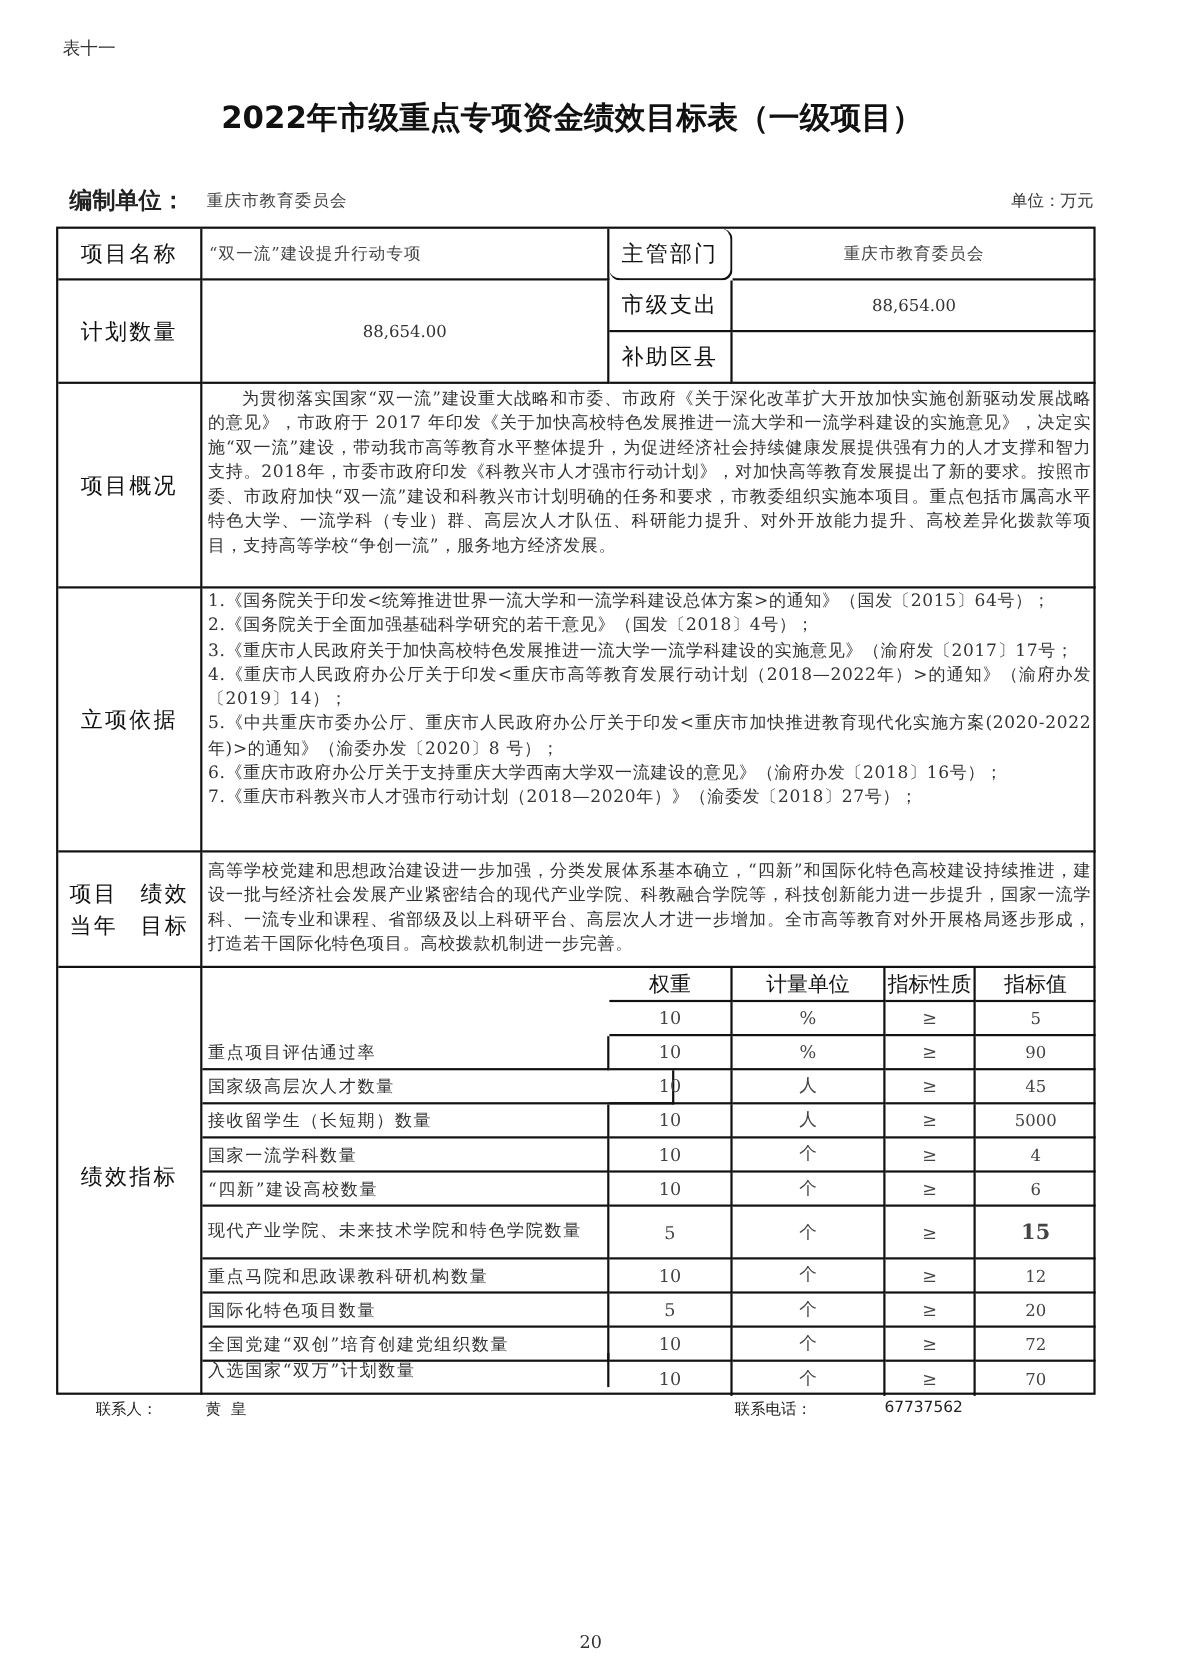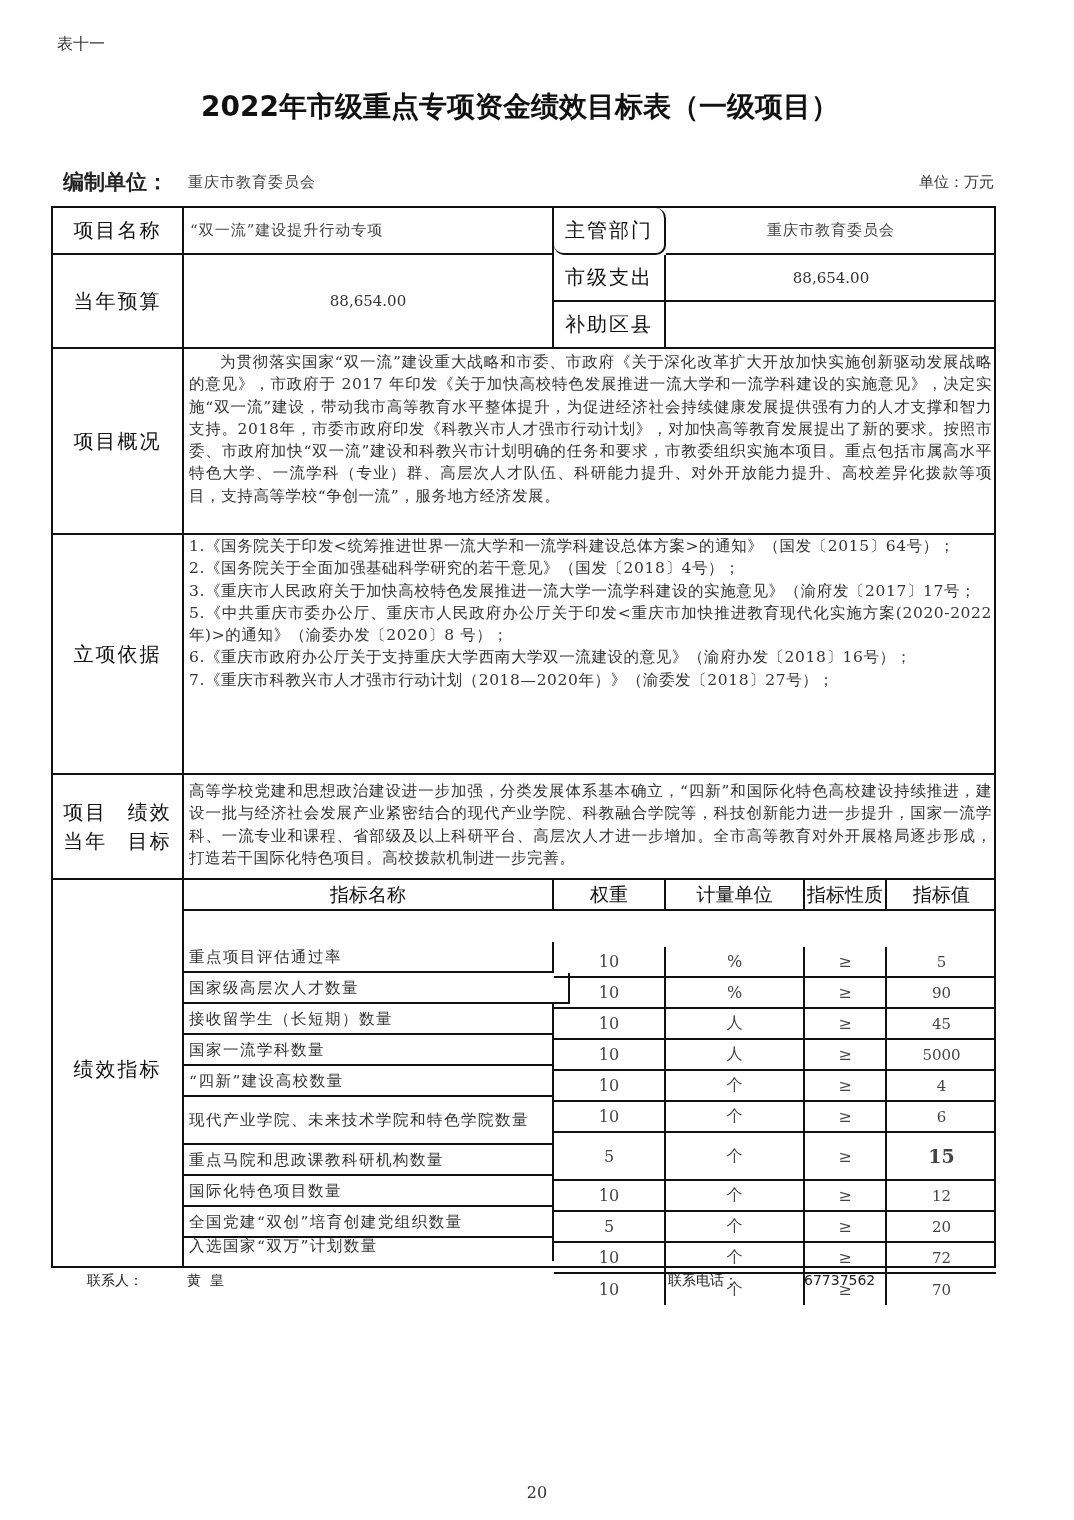--- a/index.html
+++ b/index.html
@@ -24,21 +24,21 @@
   .lbl {
     display: flex; align-items: center; justify-content: center; text-align: center;
     font-family: "DejaVu Sans", "Liberation Sans", sans-serif; font-size: 20px; color: #111; letter-spacing: 2px;
   }
   .val { display: flex; align-items: center; justify-content: center; font-size: 15px; color: #333; }
   .txt { font-size: 15.5px; line-height: 22.3px; color: #333; padding: 2px 4px 0 5px; letter-spacing: 0.6px; text-align: justify; }
   .txt p { margin: 0; }
   .indent { text-indent: 2em; }
   .hdr { display: flex; align-items: center; justify-content: center; font-family: "DejaVu Sans", "Liberation Sans", sans-serif; font-size: 19px; color: #111; }
   .ind-name { display: flex; align-items: center; padding-left: 5px; font-size: 15.5px; color: #333; letter-spacing: 1.5px; line-height: 22px; }
-  .ind-c { display: flex; align-items: center; justify-content: center; font-size: 16px; color: #444; margin-top: 36px; }
+  .ind-c { display: flex; align-items: center; justify-content: center; font-size: 16px; color: #444; }
 
   .footer { top: 1272px; font-size: 14px; color: #222; font-family: "DejaVu Sans", "Liberation Sans", sans-serif; }
   .pageno { left: 0; width: 1074px; top: 1483px; text-align: center; font-size: 16px; color: #333; }
 </style>
 </head>
 <body>
 
 <div class="abs tag">表十一</div>
 <div class="abs title">2022年市级重点专项资金绩效目标表（一级项目）</div>
 <div class="abs org-label">编制单位：</div>
@@ -50,21 +50,21 @@
   <div class="cell lbl" style="left:0;top:0;width:131px;height:47px;">
       <span>项目名称</span>
     </div>
   <div class="cell" style="left:131px;top:0;width:370px;height:47px;display:flex;align-items:center;padding-left:6px;font-size:15px;color:#444;letter-spacing:1px;">“双一流”建设提升行动专项</div>
   <div class="cell lbl" style="left:501px;top:0;width:112px;height:47px;border-radius:10px;">
       <span>主管部门</span>
     </div>
   <div class="cell val" style="left:613px;top:0;width:330px;height:47px;border-right:none;letter-spacing:1px;color:#444;">重庆市教育委员会</div>
 
   <div class="cell lbl" style="left:0;top:47px;width:131px;height:94px;">
-      <span>当年预算</span>
+      <span>计划数量</span>
     </div>
   <div class="cell val" style="left:131px;top:47px;width:370px;height:94px;">88,654.00</div>
   <div class="cell lbl" style="left:501px;top:47px;width:112px;height:47px;">
       <span>市级支出</span>
     </div>
   <div class="cell val" style="left:613px;top:47px;width:330px;height:47px;border-right:none;">88,654.00</div>
   <div class="cell lbl" style="left:501px;top:94px;width:112px;height:47px;">
       <span>补助区县</span>
     </div>
   <div class="cell val" style="left:613px;top:94px;width:330px;height:47px;border-right:none;"></div>
@@ -76,52 +76,52 @@
     <p class="indent">为贯彻落实国家“双一流”建设重大战略和市委、市政府《关于深化改革扩大开放加快实施创新驱动发展战略的意见》，市政府于 2017 年印发《关于加快高校特色发展推进一流大学和一流学科建设的实施意见》，决定实施“双一流”建设，带动我市高等教育水平整体提升，为促进经济社会持续健康发展提供强有力的人才支撑和智力支持。2018年，市委市政府印发《科教兴市人才强市行动计划》，对加快高等教育发展提出了新的要求。按照市委、市政府加快“双一流”建设和科教兴市计划明确的任务和要求，市教委组织实施本项目。重点包括市属高水平特色大学、一流学科（专业）群、高层次人才队伍、科研能力提升、对外开放能力提升、高校差异化拨款等项目，支持高等学校“争创一流”，服务地方经济发展。</p>
   </div>
 
   <div class="cell lbl" style="left:0;top:327px;width:131px;height:240px;">
       <span>立项依据</span>
     </div>
   <div class="cell txt" style="left:131px;top:327px;width:812px;height:240px;border-right:none;padding-top:0;">
     <p>1.《国务院关于印发&lt;统筹推进世界一流大学和一流学科建设总体方案&gt;的通知》（国发〔2015〕64号）；</p>
     <p>2.《国务院关于全面加强基础科学研究的若干意见》（国发〔2018〕4号）；</p>
     <p>3.《重庆市人民政府关于加快高校特色发展推进一流大学一流学科建设的实施意见》（渝府发〔2017〕17号；</p>
+    <p>4.《重庆市人民政府办公厅关于印发&lt;重庆市高等教育发展行动计划（2018—2022年）&gt;的通知》（渝府办发〔2019〕14）；</p>
     <p>5.《中共重庆市委办公厅、重庆市人民政府办公厅关于印发&lt;重庆市加快推进教育现代化实施方案(2020-2022年)&gt;的通知》（渝委办发〔2020〕8 号）；</p>
     <p>6.《重庆市政府办公厅关于支持重庆大学西南大学双一流建设的意见》（渝府办发〔2018〕16号）；</p>
     <p>7.《重庆市科教兴市人才强市行动计划（2018—2020年）》（渝委发〔2018〕27号）；</p>
   </div>
 
   <div class="cell lbl" style="left:0;top:567px;width:131px;height:105px;flex-direction:row;line-height:29px;">
     <span>项目当年</span>
     <span>绩效目标</span>
   </div>
   <div class="cell txt" style="left:131px;top:567px;width:812px;height:105px;border-right:none;padding-top:5px;">
     <p>高等学校党建和思想政治建设进一步加强，分类发展体系基本确立，“四新”和国际化特色高校建设持续推进，建设一批与经济社会发展产业紧密结合的现代产业学院、科教融合学院等，科技创新能力进一步提升，国家一流学科、一流专业和课程、省部级及以上科研平台、高层次人才进一步增加。全市高等教育对外开展格局逐步形成，打造若干国际化特色项目。高校拨款机制进一步完善。</p>
   </div>
 
   <div class="cell lbl" style="left:0;top:672px;width:131px;height:388px;border-bottom:none;align-items:flex-start;padding-top:176px;">
       <span>绩效指标</span>
     </div>
   <div id="ind-area" style="position:absolute;left:131px;top:672px;width:812px;height:388px;">
-    <div class="cell hdr" style="left:0;top:0;width:370px;height:31px;">指标名称</div>
     <div class="cell hdr" style="left:370px;top:0;width:112px;height:31px;">权重</div>
     <div class="cell hdr" style="left:482px;top:0;width:139px;height:31px;">计量单位</div>
     <div class="cell hdr" style="left:621px;top:0;width:82px;height:31px;">指标性质</div>
     <div class="cell hdr" style="left:703px;top:0;width:109px;height:31px;border-right:none;">指标值</div>
       <div class="cell ind-c" style="left: 370px; top: 31px; width: 112px; height: 31px;">10</div>
       <div class="cell ind-c" style="left: 482px; top: 31px; width: 139px; height: 31px;">%</div>
       <div class="cell ind-c" style="left: 621px; top: 31px; width: 82px; height: 31px;">≥</div>
       <div class="cell ind-c" style="left: 703px; top: 31px; width: 109px; height: 31px; border-right: none; font-size: 15px;">5</div>
       <div class="cell ind-name" style="left: 0px; top: 62px; width: 370px; height: 31px;">重点项目评估通过率</div>
       <div class="cell ind-c" style="left: 370px; top: 62px; width: 112px; height: 31px;">10</div>
       <div class="cell ind-c" style="left: 482px; top: 62px; width: 139px; height: 31px;">%</div>
       <div class="cell ind-c" style="left: 621px; top: 62px; width: 82px; height: 31px;">≥</div>
       <div class="cell ind-c" style="left: 703px; top: 62px; width: 109px; height: 31px; border-right: none; font-size: 15px;">90</div>
-      <div class="cell ind-name" style="left: 0px; top: 93px; width: 386px; height: 31px;">国家级高层次人才数量</div>
+      <div class="cell ind-name" style="left: 0px; top: 93px; width: 429px; height: 31px;">国家级高层次人才数量</div>
       <div class="cell ind-c" style="left: 370px; top: 93px; width: 112px; height: 31px;">10</div>
       <div class="cell ind-c" style="left: 482px; top: 93px; width: 139px; height: 31px;">人</div>
       <div class="cell ind-c" style="left: 621px; top: 93px; width: 82px; height: 31px;">≥</div>
       <div class="cell ind-c" style="left: 703px; top: 93px; width: 109px; height: 31px; border-right: none; font-size: 15px;">45</div>
       <div class="cell ind-name" style="left: 0px; top: 124px; width: 370px; height: 31px;">接收留学生（长短期）数量</div>
       <div class="cell ind-c" style="left: 370px; top: 124px; width: 112px; height: 31px;">10</div>
       <div class="cell ind-c" style="left: 482px; top: 124px; width: 139px; height: 31px;">人</div>
       <div class="cell ind-c" style="left: 621px; top: 124px; width: 82px; height: 31px;">≥</div>
       <div class="cell ind-c" style="left: 703px; top: 124px; width: 109px; height: 31px; border-right: none; font-size: 15px;">5000</div>
       <div class="cell ind-name" style="left: 0px; top: 155px; width: 370px; height: 31px;">国家一流学科数量</div>

